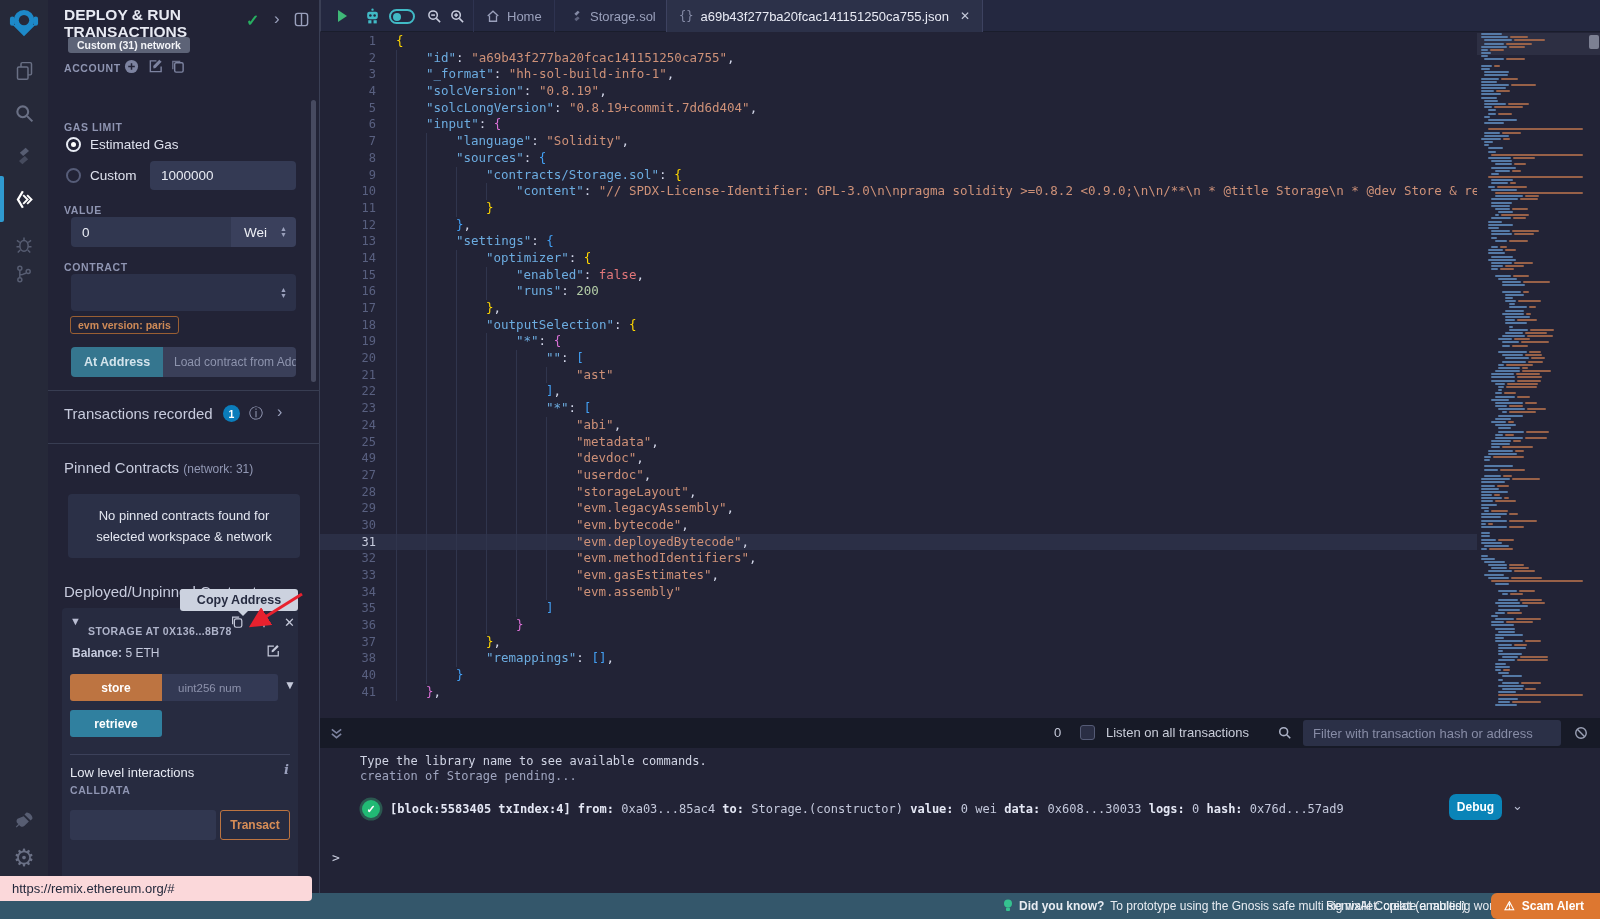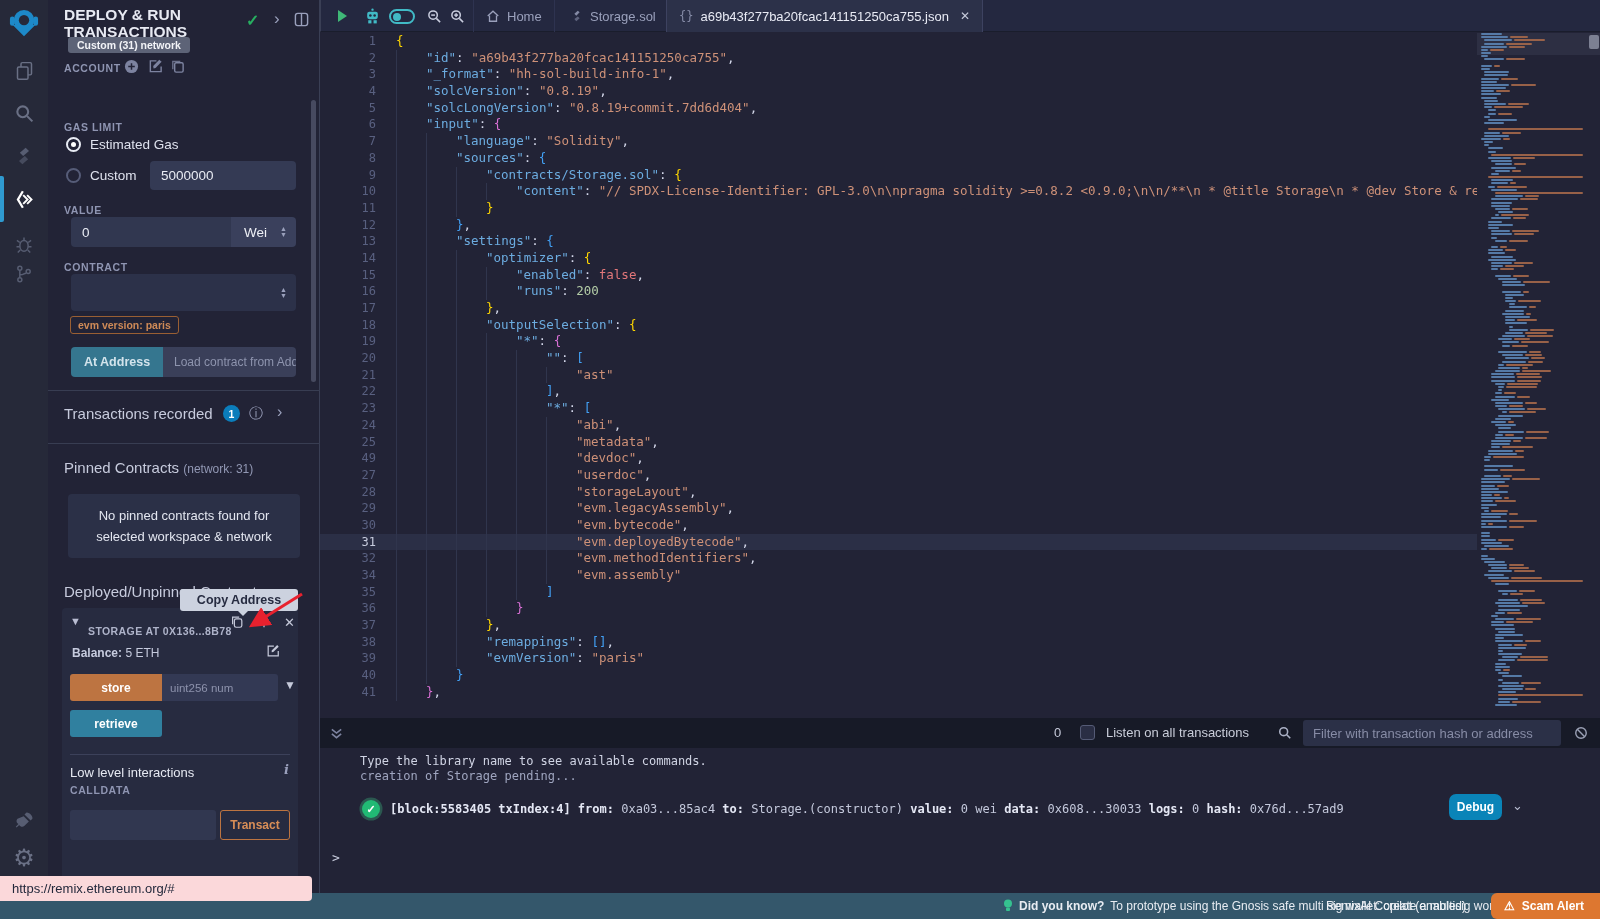--- a/index.html
+++ b/index.html
@@ -30,21 +30,21 @@
   .sec-h { position:absolute; left:16px; font-size:15px; color:#c7cbdd; }
   .count-badge { position:absolute; width:17px; height:17px; border-radius:50%; background:#0b7dbb; color:#fff; font-size:10.5px; font-weight:bold; display:flex; align-items:center; justify-content:center; }
   .info-i { position:absolute; color:#9aa0bc; font-size:14px; }
   .chev { color:#9aa0bc; }
   .empty-box { position:absolute; left:20px; top:494px; width:232px; height:64px; background:#2b3047; border-radius:4px; text-align:center; font-size:13px; color:#e3e6f0; line-height:21px; padding-top:11px; }
   .tooltip { position:absolute; left:132px; top:589px; width:118px; height:22px; background:#ccd2df; border-radius:3px; color:#262b40; font-size:12.5px; font-weight:bold; text-align:center; line-height:22px; z-index:8; }
   .tooltip::after { content:""; position:absolute; left:58px; bottom:-5px; border:5px solid transparent; border-top-color:#ccd2df; border-bottom:none; }
   .card { position:absolute; left:14px; top:608px; width:236px; height:272px; background:#272b40; border-radius:4px; }
   .card .hicon { position:absolute; top:7px; width:14px; height:14px; color:#c6cada; }
   .mini-btn { position:absolute; height:27px; border-radius:3px; font-size:12px; font-weight:bold; color:#fff; display:flex; align-items:center; justify-content:center; }
-  .mini-inp { position:absolute; height:27px; background:#333954; border-radius:0 3px 3px 0; border:none; color:#e9ecf4; font-size:11.5px; padding-left:8px; font-family:"Liberation Sans",sans-serif; }
+  .mini-inp { position:absolute; height:27px; background:#333954; border-radius:0 3px 3px 0; border:none; color:#e9ecf4; font-size:11.5px; padding-left:16px; font-family:"Liberation Sans",sans-serif; }
   .mini-inp::placeholder { color:#8d92ac; }
   .scrollbar-v { position:absolute; left:263px; top:100px; width:5px; height:282px; background:#666c84; opacity:.55; border-radius:3px; }
 
   
   #main { position:absolute; left:320px; top:0; width:1280px; height:893px; background:#222336; }
   #tabbar { position:absolute; left:0; top:0; width:1280px; height:32px; background:#242840; border-bottom:1px solid #1a1d2c; border-left:1px solid #3a3f55; }
   .tb-ic { position:absolute; top:8px; width:17px; height:17px; }
   .tab { position:absolute; top:0; height:32px; display:flex; align-items:center; gap:7px; padding:0 12px; font-size:13px; color:#9aa0bb; border-right:1px solid #2e3350; }
   .tab .ticon { font-size:12px; color:#858ba6; }
   .tab.active { background:#2c3149; color:#e9ebf5; border-left:1px solid #3d4260; border-right:1px solid #3d4260; }
@@ -178,21 +178,21 @@
         <path d="M3 11V2.5h8" opacity=".8"></path>
       </svg>
   </div>
 
   <div class="lbl" style="left:16px;top:121px;">GAS LIMIT</div>
   <div class="radio on" style="left:18px;top:137px;"></div>
   <div class="rlbl" style="left:42px;top:137px;">Estimated Gas</div>
   <div class="radio off" style="left:18px;top:168px;"></div>
   <div class="rlbl" style="left:42px;top:168px;">Custom</div>
   <div class="inp" style="left:102px;top:161px;width:146px;height:29px;">
-      <span>5000000</span>
+      <span>1000000</span>
     </div>
 
   <div class="lbl" style="left:16px;top:204px;">VALUE</div>
   <div class="inp" style="left:23px;top:217px;width:160px;height:30px;background:#313750;border-radius:4px 0 0 4px;">
       <span>0</span>
     </div>
   <div class="sel" style="left:183px;top:217px;width:65px;height:30px;background:#3a405c;border-radius:0 4px 4px 0;">
     <span>Wei</span>
     <span class="stepper">
         <span>▲</span>
@@ -368,26 +368,26 @@
         <div class="cl"><span class="ln">23</span><span class="ct"><span class="ig"></span><span class="ig"></span><span class="ig"></span><span class="ig"></span><span class="ig"></span><span class="tk-k">"*"</span><span class="tk-p">: </span><span class="tk-b3">[</span></span></div>
         <div class="cl"><span class="ln">24</span><span class="ct"><span class="ig"></span><span class="ig"></span><span class="ig"></span><span class="ig"></span><span class="ig"></span><span class="ig"></span><span class="tk-s">"abi"</span><span class="tk-p">,</span></span></div>
         <div class="cl"><span class="ln">25</span><span class="ct"><span class="ig"></span><span class="ig"></span><span class="ig"></span><span class="ig"></span><span class="ig"></span><span class="ig"></span><span class="tk-s">"metadata"</span><span class="tk-p">,</span></span></div>
         <div class="cl"><span class="ln">49</span><span class="ct"><span class="ig"></span><span class="ig"></span><span class="ig"></span><span class="ig"></span><span class="ig"></span><span class="ig"></span><span class="tk-s">"devdoc"</span><span class="tk-p">,</span></span></div>
         <div class="cl"><span class="ln">27</span><span class="ct"><span class="ig"></span><span class="ig"></span><span class="ig"></span><span class="ig"></span><span class="ig"></span><span class="ig"></span><span class="tk-s">"userdoc"</span><span class="tk-p">,</span></span></div>
         <div class="cl"><span class="ln">28</span><span class="ct"><span class="ig"></span><span class="ig"></span><span class="ig"></span><span class="ig"></span><span class="ig"></span><span class="ig"></span><span class="tk-s">"storageLayout"</span><span class="tk-p">,</span></span></div>
         <div class="cl"><span class="ln">29</span><span class="ct"><span class="ig"></span><span class="ig"></span><span class="ig"></span><span class="ig"></span><span class="ig"></span><span class="ig"></span><span class="tk-s">"evm.legacyAssembly"</span><span class="tk-p">,</span></span></div>
         <div class="cl"><span class="ln">30</span><span class="ct"><span class="ig"></span><span class="ig"></span><span class="ig"></span><span class="ig"></span><span class="ig"></span><span class="ig"></span><span class="tk-s">"evm.bytecode"</span><span class="tk-p">,</span></span></div>
         <div class="cl cur"><span class="ln">31</span><span class="ct"><span class="ig"></span><span class="ig"></span><span class="ig"></span><span class="ig"></span><span class="ig"></span><span class="ig"></span><span class="tk-s">"evm.deployedBytecode"</span><span class="tk-p">,</span></span></div>
         <div class="cl"><span class="ln">32</span><span class="ct"><span class="ig"></span><span class="ig"></span><span class="ig"></span><span class="ig"></span><span class="ig"></span><span class="ig"></span><span class="tk-s">"evm.methodIdentifiers"</span><span class="tk-p">,</span></span></div>
+        <div class="cl"><span class="ln">33</span><span class="ct"><span class="ig"></span><span class="ig"></span><span class="ig"></span><span class="ig"></span><span class="ig"></span><span class="ig"></span><span class="tk-s">"evm.gasEstimates"</span><span class="tk-p">,</span></span></div>
         <div class="cl"><span class="ln">34</span><span class="ct"><span class="ig"></span><span class="ig"></span><span class="ig"></span><span class="ig"></span><span class="ig"></span><span class="ig"></span><span class="tk-s">"evm.assembly"</span></span></div>
         <div class="cl"><span class="ln">35</span><span class="ct"><span class="ig"></span><span class="ig"></span><span class="ig"></span><span class="ig"></span><span class="ig"></span><span class="tk-b3">]</span></span></div>
         <div class="cl"><span class="ln">36</span><span class="ct"><span class="ig"></span><span class="ig"></span><span class="ig"></span><span class="ig"></span><span class="tk-b2">}</span></span></div>
         <div class="cl"><span class="ln">37</span><span class="ct"><span class="ig"></span><span class="ig"></span><span class="ig"></span><span class="tk-b1">}</span><span class="tk-p">,</span></span></div>
         <div class="cl"><span class="ln">38</span><span class="ct"><span class="ig"></span><span class="ig"></span><span class="ig"></span><span class="tk-k">"remappings"</span><span class="tk-p">: </span><span class="tk-b3">[]</span><span class="tk-p">,</span></span></div>
-        <div class="cl"><span class="ln">39</span><span class="ct"><span class="ig"></span><span class="ig"></span><span class="ig"></span><span class="tk-k">"evmVersion"</span><span class="tk-p">: </span><span class="tk-s">"paris"</span></span></div>
         <div class="cl"><span class="ln">40</span><span class="ct"><span class="ig"></span><span class="ig"></span><span class="tk-b3">}</span></span></div>
         <div class="cl"><span class="ln">41</span><span class="ct"><span class="ig"></span><span class="tk-b2">}</span><span class="tk-p">,</span></span></div>
       </div>
     <div id="mm-slider"></div>
     <div id="minimap">
         <div class="mml" style="left: 3.5px; top: 0px; width: 21.912px; background: rgb(91, 132, 180);"></div>
         <div class="mml" style="left: 3.5px; top: 3.18px; width: 27.6485px; background: rgb(91, 132, 180);"></div>
         <div class="mml" style="left: 33.1485px; top: 3.18px; width: 18.3389px; background: rgb(165, 104, 74);"></div>
         <div class="mml" style="left: 7px; top: 6.36px; width: 28.1953px; background: rgb(91, 132, 180);"></div>
         <div class="mml" style="left: 37.1953px; top: 6.36px; width: 30.3639px; background: rgb(165, 104, 74);"></div>

